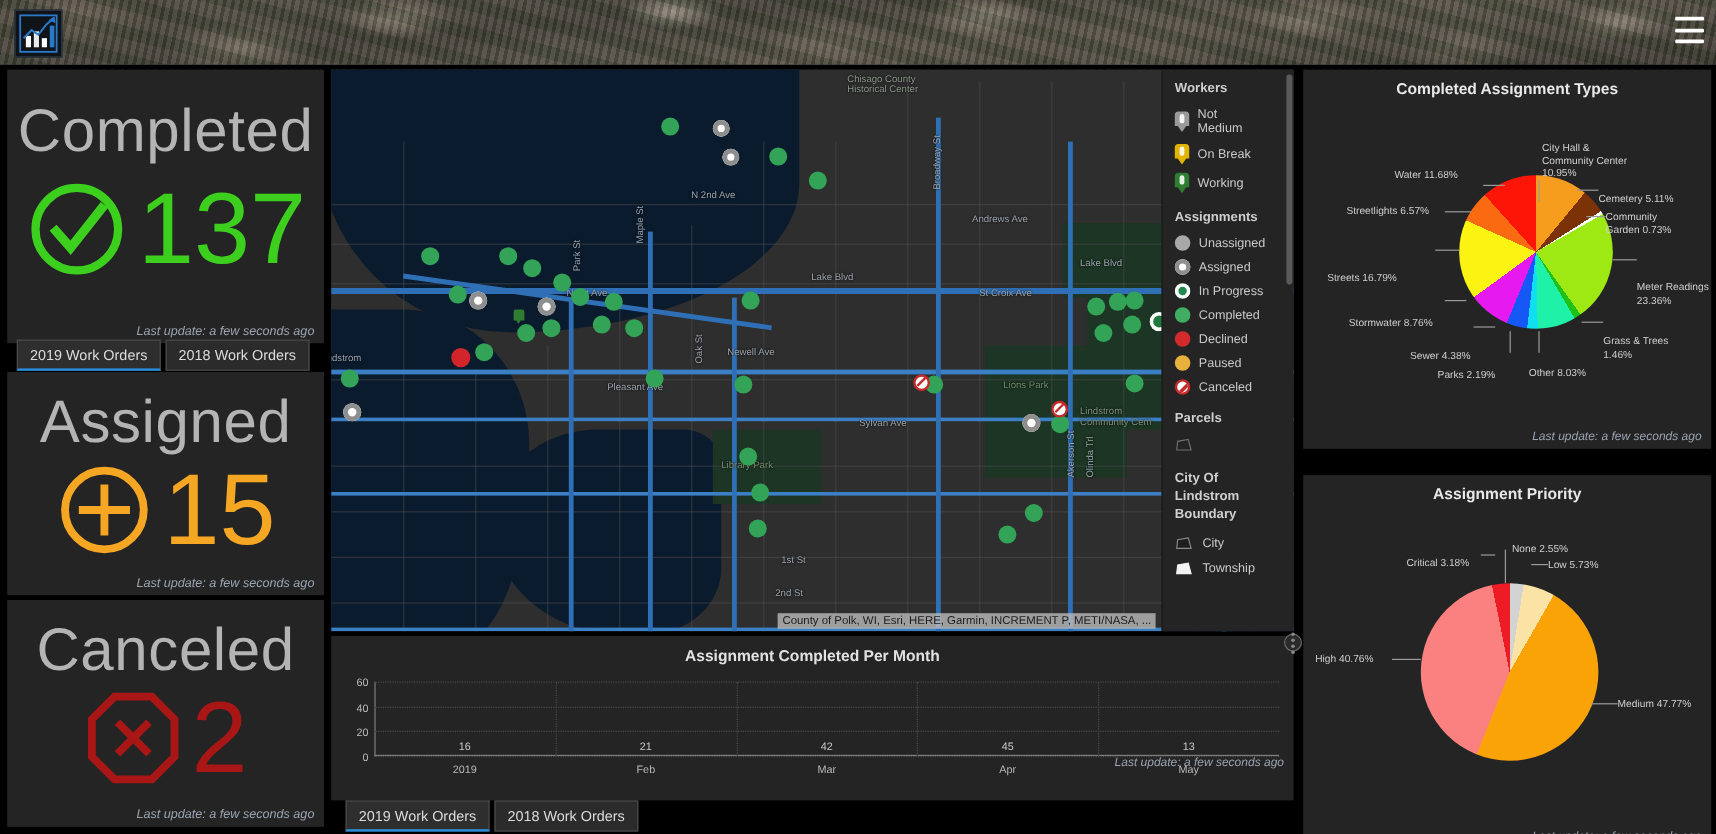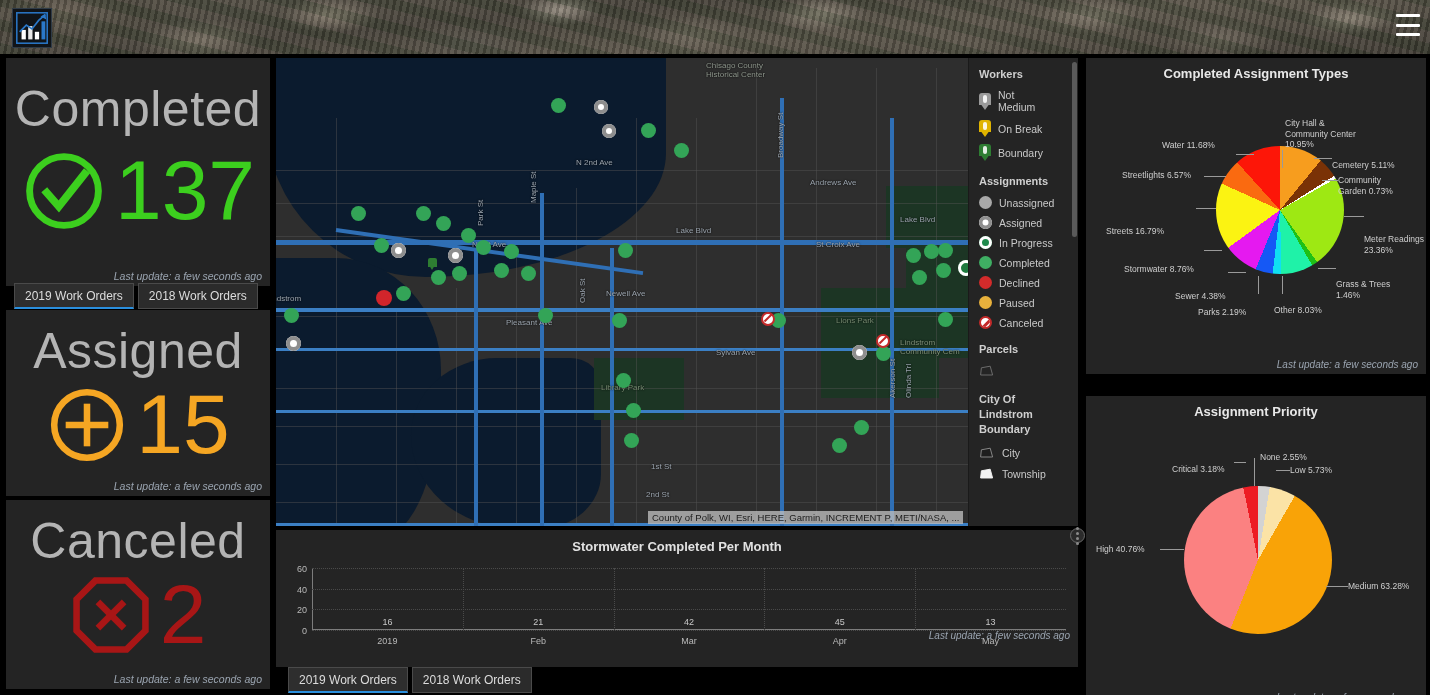--- a/index.html
+++ b/index.html
@@ -393,21 +393,21 @@
             <i style="background:#e0b400;"></i>
             <b style="border-top:7px solid #e0b400;"></b>
           </span>
         <span class="lg-label">On Break</span>
       </div>
       <div class="lg-item">
         <span class="lg-pin">
             <i style="background:#2e7d32;"></i>
             <b style="border-top:7px solid #2e7d32;"></b>
           </span>
-        <span class="lg-label">Boundary</span>
+        <span class="lg-label">Working</span>
       </div>
 
       <div class="lg-head sp">Assignments</div>
       <div class="lg-item">
         <span class="lg-dot" style="background:#a8a8a8;"></span>
         <span class="lg-label">Unassigned</span>
       </div>
       <div class="lg-item">
         <span class="lg-dot" style="background:#fff;box-shadow:inset 0 0 0 3.5px #8e8e8e;"></span>
         <span class="lg-label">Assigned</span>
@@ -454,21 +454,21 @@
           <polygon points="2,13 3,4 14,2 17,13" fill="#f2f2f2" stroke="#f2f2f2" stroke-width="1.2"></polygon>
         </svg>
         <span class="lg-label">Township</span>
       </div>
     </div>
     <div id="legend-scroll"></div>
   </div>
 </div>
 
 <div class="panel" id="bar-panel">
-  <div id="bar-title">Stormwater Completed Per Month</div>
+  <div id="bar-title">Assignment Completed Per Month</div>
   <div id="bar-area">
     <div class="yaxis"></div>
     <div class="axis"></div>
     <div class="gridline" style="top:0;">
         <span class="ytick">60</span>
       </div>
     <div class="gridline" style="top:33.3%;">
         <span class="ytick">40</span>
       </div>
     <div class="gridline" style="top:66.6%;">
@@ -579,19 +579,19 @@
         #fbe3a6 9.18deg 29.81deg,
         #f9a307 29.81deg 201.78deg,
         #fb8181 201.78deg 348.52deg,
         #ed1c24 348.52deg 360deg);"></div>
   </div>
   <div class="leader" style="left:168px;top:62px;width:1px;height:28px;"></div>
   <div class="plabel" style="left:174px;top:56px;">None 2.55%</div>
   <div class="leader" style="left:190px;top:74px;width:14px;height:1px;"></div>
   <div class="plabel" style="left:204px;top:69px;">Low 5.73%</div>
   <div class="leader" style="left:240px;top:190px;width:22px;height:1px;"></div>
-  <div class="plabel" style="left:262px;top:185px;">Medium 63.28%</div>
+  <div class="plabel" style="left:262px;top:185px;">Medium 47.77%</div>
   <div class="leader" style="left:74px;top:153px;width:24px;height:1px;"></div>
   <div class="plabel" style="left:10px;top:148px;">High 40.76%</div>
   <div class="leader" style="left:148px;top:66px;width:12px;height:1px;"></div>
   <div class="plabel" style="left:86px;top:68px;text-align:center;">Critical 3.18%</div>
   <div class="pie-upd">Last update: a few seconds ago</div>
 </div>
 
 </body></html>

